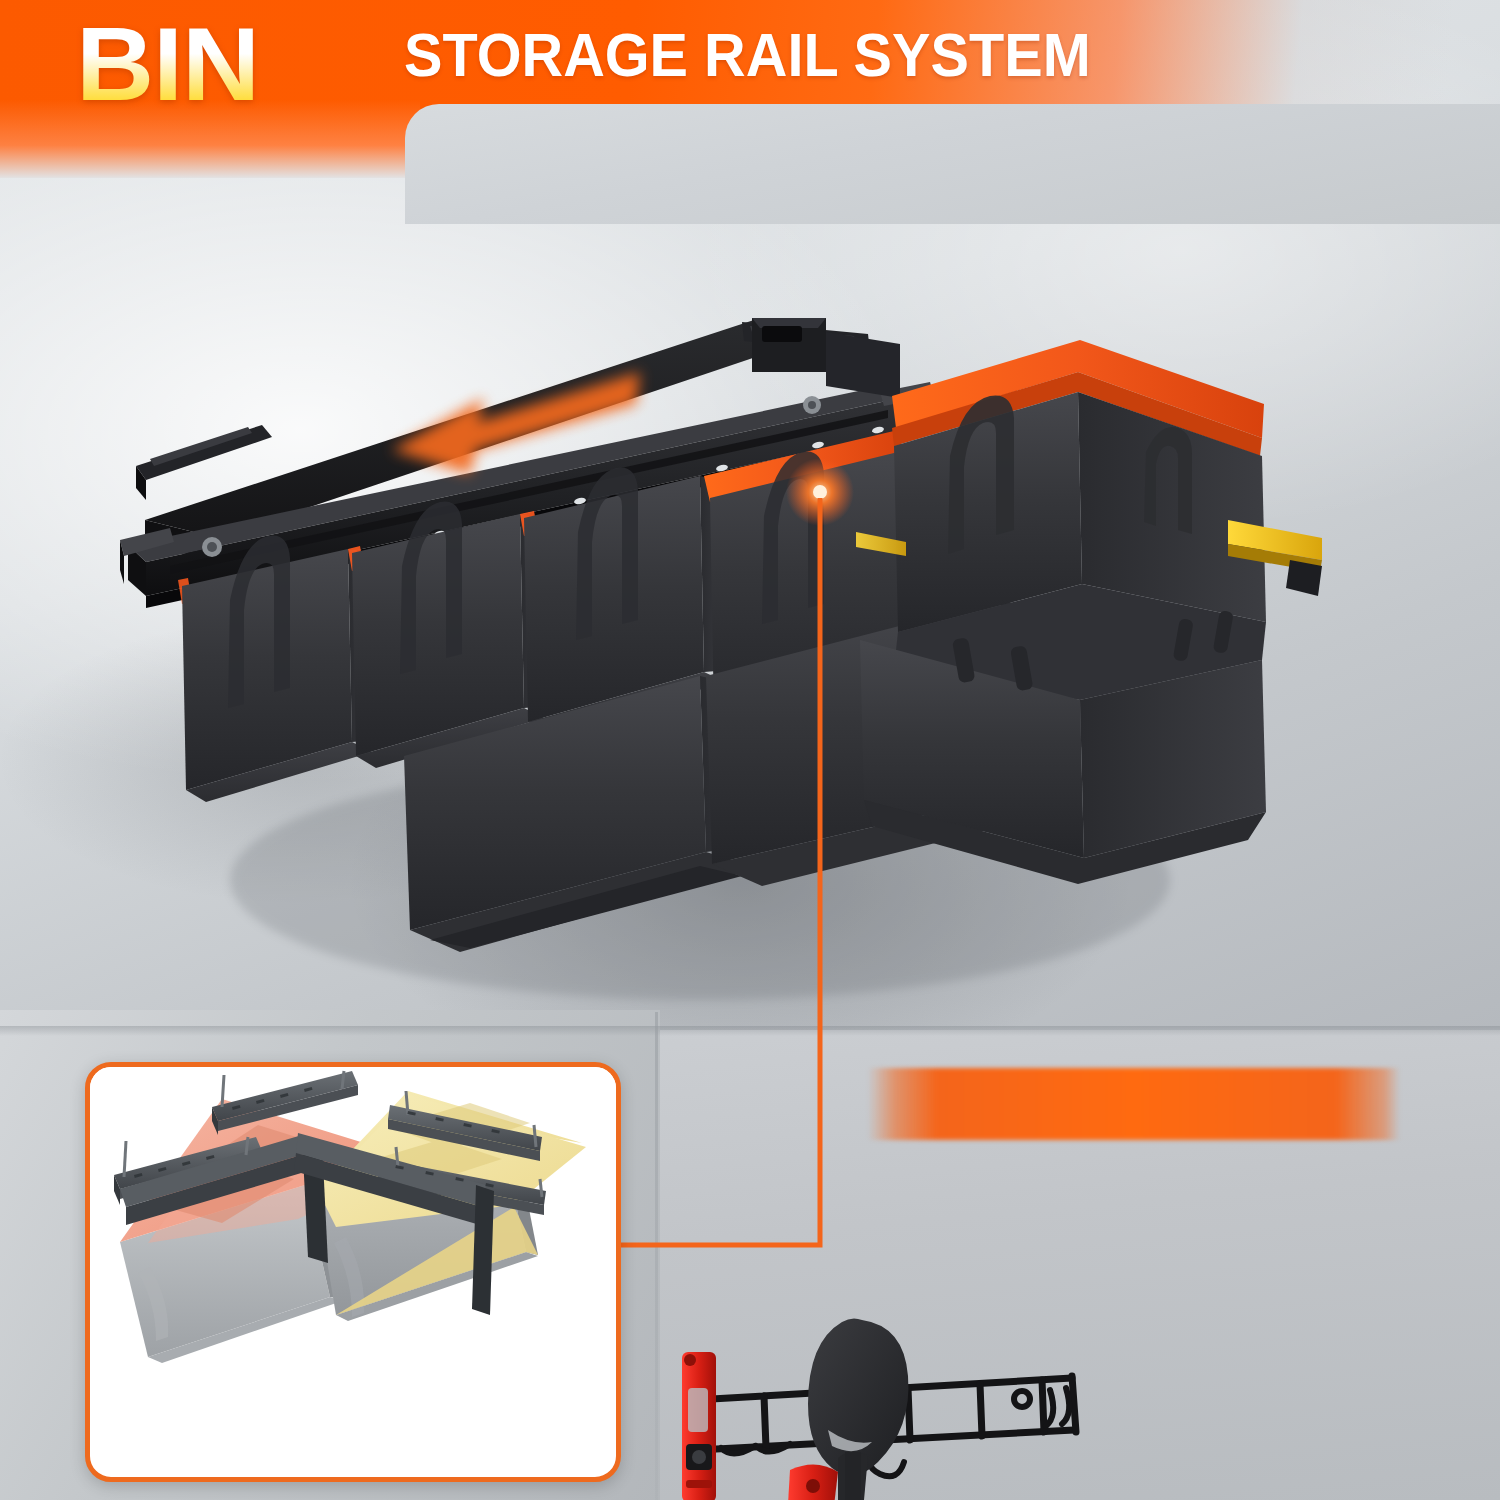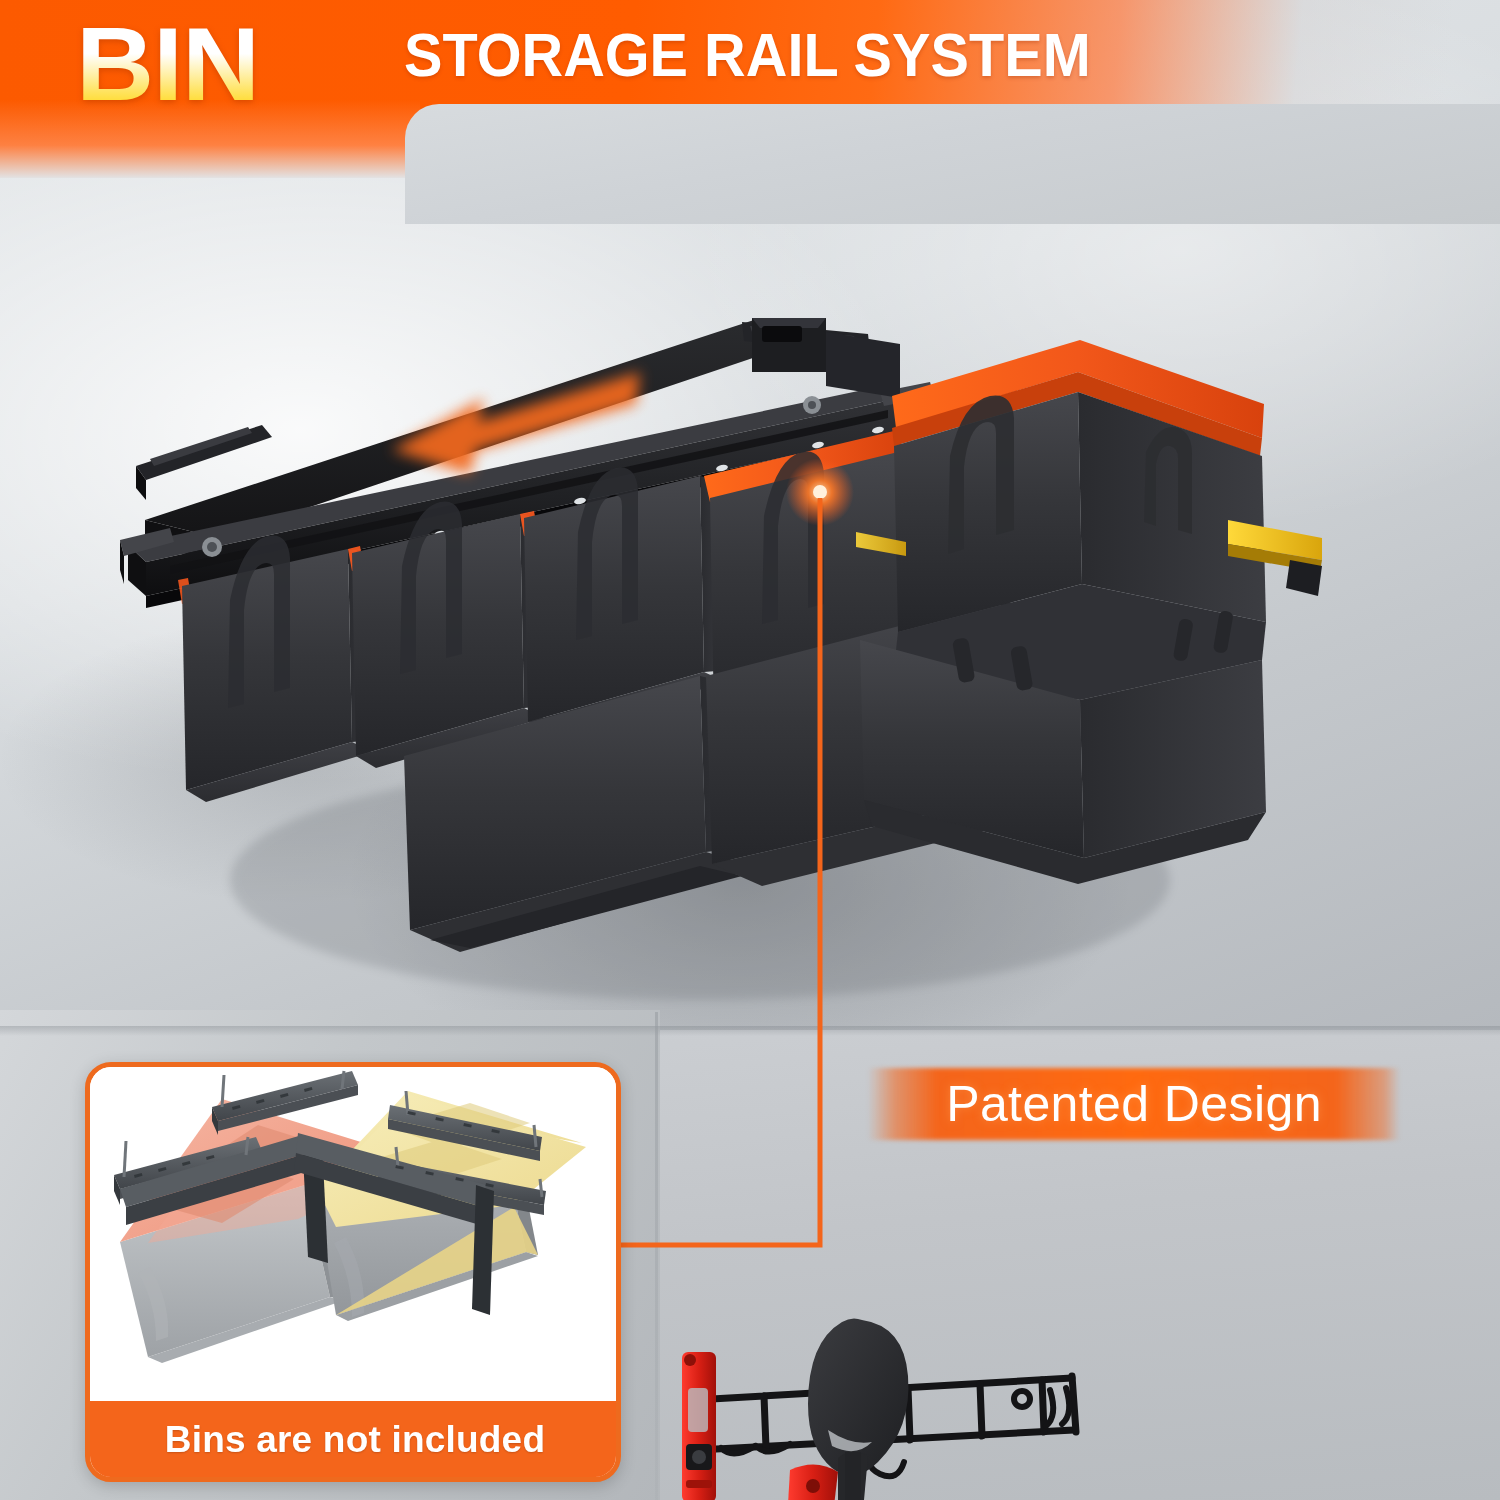--- a/index.html
+++ b/index.html
@@ -387,21 +387,20 @@
 
   <svg class="arrow" viewBox="0 0 250 110" width="250" height="110">
     <polygon points="0,78 92,26 86,50 248,0 244,32 84,78 78,102" fill="#f2691e"></polygon>
   </svg>
 
   <svg class="leader" viewBox="0 0 1500 1500" width="1500" height="1500">
     <path d="M820 498 L820 1245 L620 1245" stroke="#f4651b" stroke-width="5" fill="none" stroke-linejoin="miter"></path>
   </svg>
 
   <div class="patent-band"></div>
-  <div class="patent-text">Patented Design</div>
 
   <div class="inset-card">
     <svg class="inset-figure" viewBox="0 0 526 330" width="526" height="330">
       <defs>
         <linearGradient id="iBody" x1="0" y1="0" x2="0" y2="1">
           <stop offset="0" stop-color="#c3c7ca"></stop>
             <stop offset="1" stop-color="#9ea2a6"></stop>
         </linearGradient>
         <linearGradient id="iBodyR" x1="0" y1="0" x2="0" y2="1">
           <stop offset="0" stop-color="#b8bcc0"></stop>
@@ -496,23 +495,20 @@
         <rect x="346" y="50" width="8" height="3" transform="rotate(12 346 50)"></rect>
         <rect x="374" y="56" width="8" height="3" transform="rotate(12 374 56)"></rect>
         <rect x="402" y="62" width="8" height="3" transform="rotate(12 402 62)"></rect>
         <rect x="306" y="98" width="8" height="3" transform="rotate(12 306 98)"></rect>
         <rect x="336" y="104" width="8" height="3" transform="rotate(12 336 104)"></rect>
         <rect x="366" y="110" width="8" height="3" transform="rotate(12 366 110)"></rect>
         <rect x="396" y="116" width="8" height="3" transform="rotate(12 396 116)"></rect>
       </g>
     </svg>
 
-    <div class="inset-caption">
-      <span>Bins are not included</span>
-    </div>
   </div>
 
   <div class="header-orange"></div>
   <div class="header-fade-bottom"></div>
   <div class="header-panel"></div>
   <div class="brand">BIN</div>
   <div class="headline">STORAGE RAIL SYSTEM</div>
 
 </div>
 

